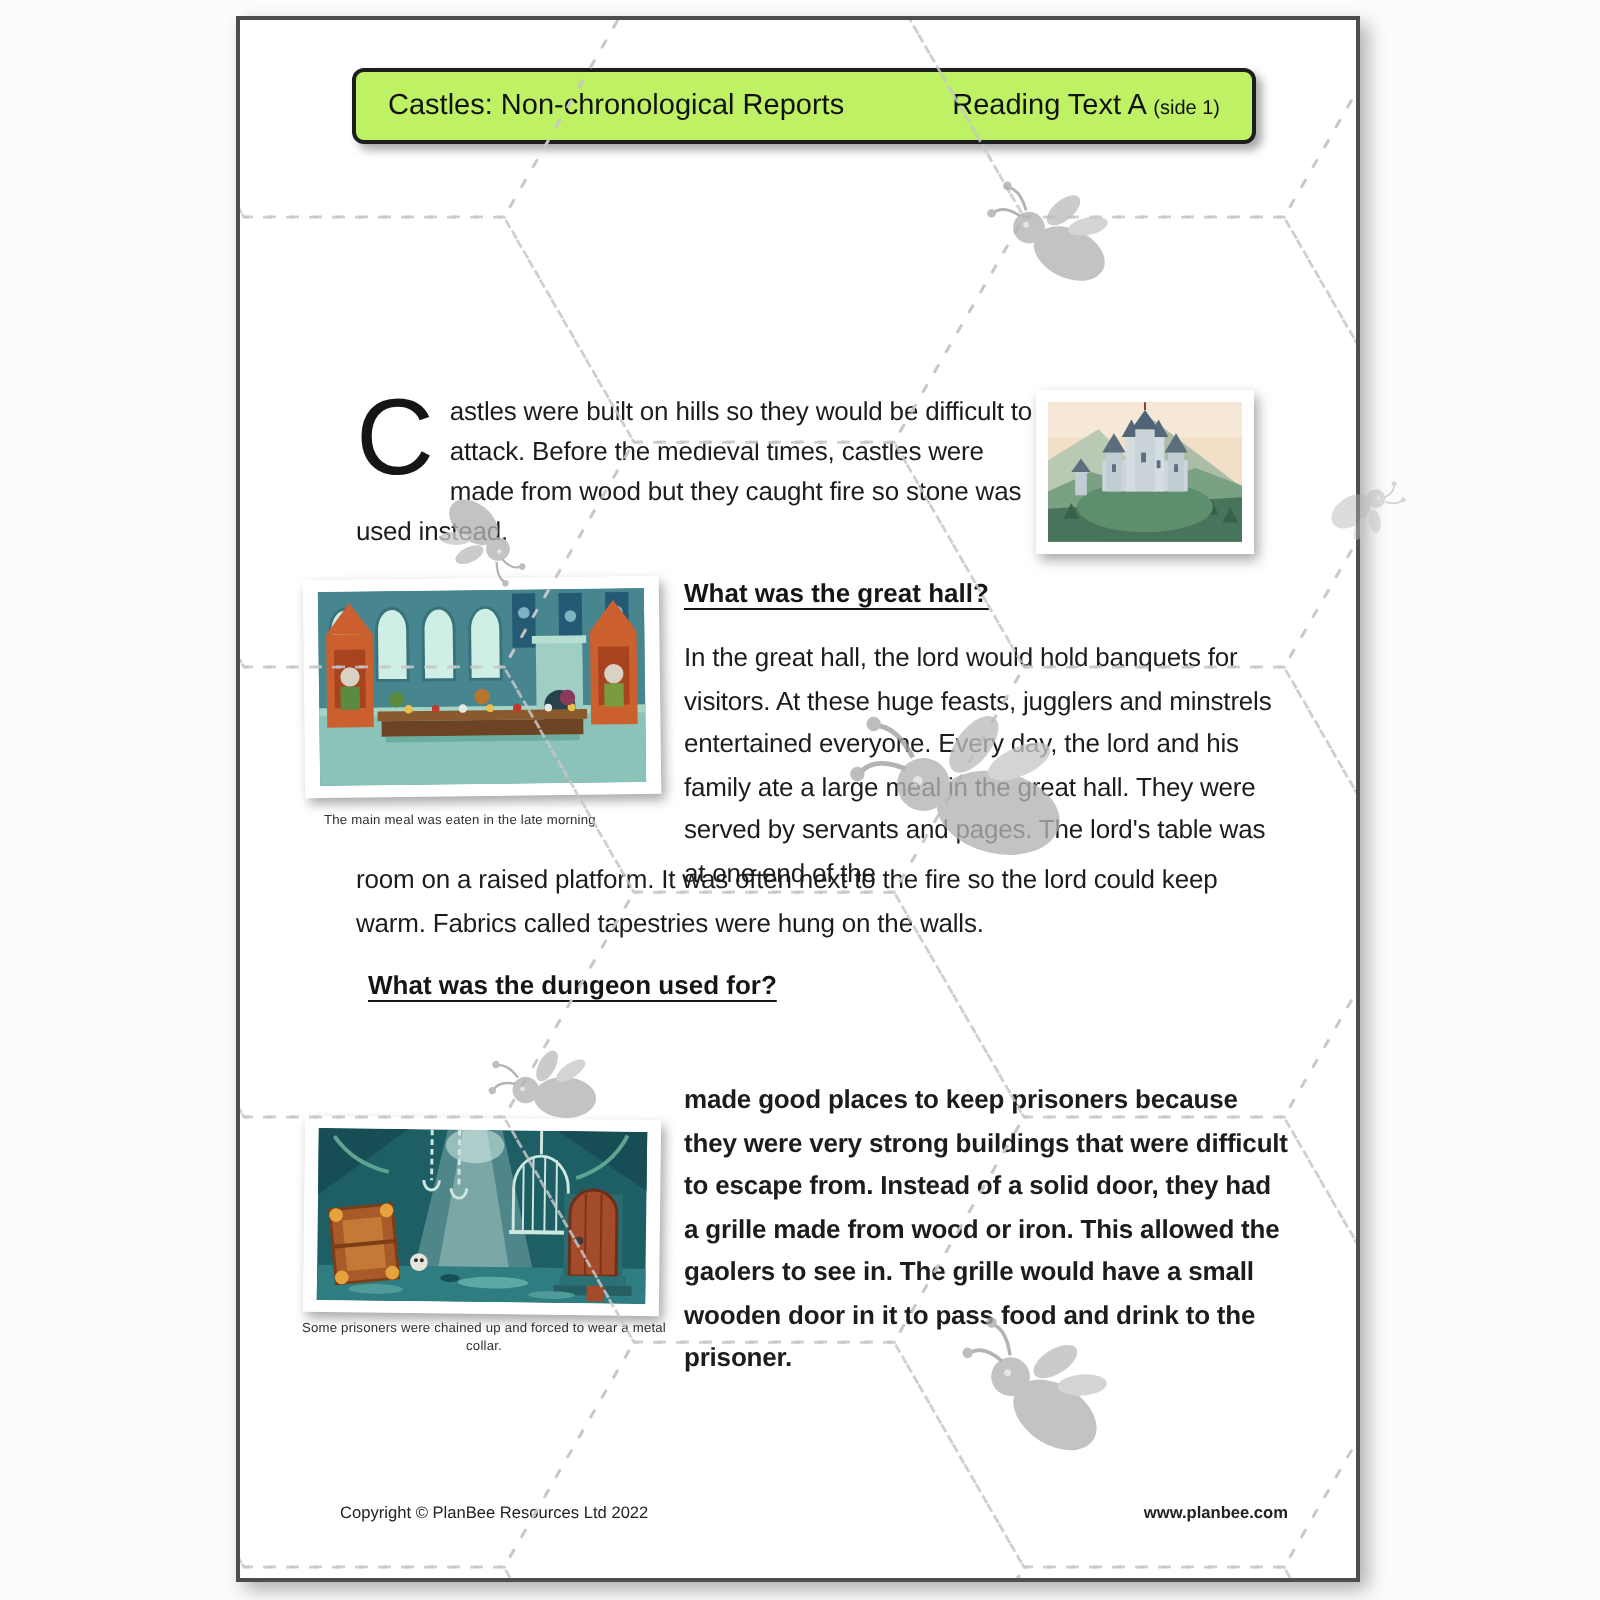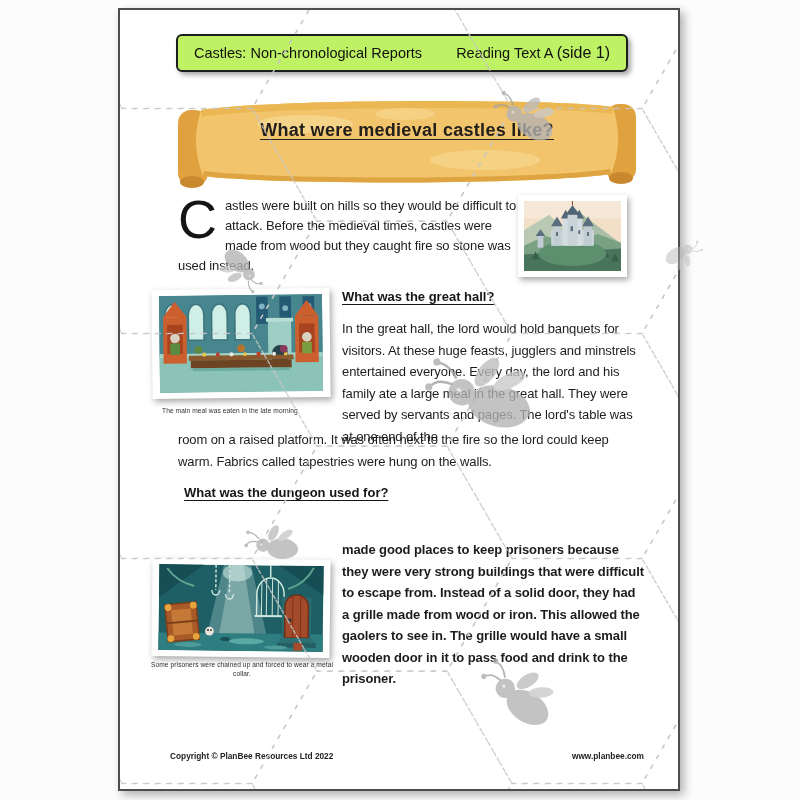--- a/index.html
+++ b/index.html
@@ -6,21 +6,21 @@
     font-family:"Liberation Sans","DejaVu Sans",sans-serif;}
   .page{position:absolute;left:118px;top:8px;width:558px;height:779px;background:#ffffff;
     border:2px solid #4d4d4d;box-shadow:4px 4px 9px rgba(0,0,0,.3);}
   .abs{position:absolute;}
   
   .header-box{left:56px;top:24px;width:452px;height:38px;background:#bef264;border:2px solid #1d1d1d;
     border-radius:6px;box-shadow:3px 3px 5px rgba(0,0,0,.35);display:flex;align-items:center;
     justify-content:space-between;padding:0 16px;box-sizing:border-box;z-index:2;}
   .header-box .h-left{font-size:14.5px;color:#111;}
   .header-box .h-right{font-size:14.5px;color:#111;}
-  .header-box .h-side{font-size:16px;}
+  .header-box .h-side{font-size:10px;}
   
   .banner{left:55px;top:80px;width:464px;height:104px;z-index:2;}
   .banner-title{position:absolute;left:0;top:30px;width:100%;text-align:center;font-size:18px;
     font-weight:bold;color:#23201c;text-decoration:underline;text-underline-offset:3px;
     letter-spacing:.3px;}
   
   .body-text{font-size:13px;line-height:21.5px;color:#1c1c1c;letter-spacing:-.1px;z-index:2;}
   .intro{left:58px;top:186px;width:348px;line-height:20px;}
   .dropcap{float:left;font-size:54px;line-height:42px;padding:2px 8px 0 0;color:#151515;}
   .sec-heading{font-size:13px;font-weight:bold;color:#151515;text-decoration:underline;
@@ -34,21 +34,21 @@
   
   .photo{background:#fff;padding:6px;box-shadow:2px 3px 6px rgba(0,0,0,.35);z-index:2;}
   .photo svg{display:block;}
   .castle-photo{left:398px;top:185px;}
   .gh-photo{left:32px;top:279px;transform:rotate(-.7deg);}
   .dg-photo{left:32px;top:549px;transform:rotate(.7deg);}
   .caption{font-size:6.6px;color:#2e2e2e;z-index:2;letter-spacing:.1px;}
   .gh-caption{left:42px;top:397px;}
   .dg-caption{left:30px;top:650px;width:184px;text-align:center;line-height:9px;}
   
-  .footer-left{left:50px;top:741px;font-size:8.3px;font-weight:bold;color:#222;z-index:2;}
+  .footer-left{left:50px;top:741px;font-size:8.3px;font-weight:normal;color:#222;z-index:2;}
   .footer-right{right:34px;top:741px;font-size:8.3px;font-weight:bold;color:#222;z-index:2;}
   
   .wm{z-index:5;pointer-events:none;}
   .hex-layer{left:0;top:0;width:558px;height:779px;}
   .hex-layer path{fill:none;stroke:#c7c7c7;stroke-width:1.4;stroke-dasharray:4.5 7;opacity:.85;}
   .bee{opacity:.78;}
 </style>
 </head>
 <body>
 
@@ -69,35 +69,20 @@
 </svg>
 
 <div class="page">
 
   <div class="abs header-box">
     <span class="h-left">Castles: Non-chronological Reports</span>
     <span class="h-right"><span>Reading Text A</span>
       <span class="h-side">(side 1)</span></span>
   </div>
 
-  <div class="abs banner">
-    <svg width="464" height="104" viewBox="0 0 464 104">
-      <rect x="3" y="20" width="30" height="76" rx="13" fill="#e0a23e"></rect>
-      <ellipse cx="17" cy="92" rx="12" ry="6" fill="#c9882e"></ellipse>
-      <rect x="431" y="14" width="30" height="78" rx="13" fill="#e0a23e"></rect>
-      <ellipse cx="446" cy="88" rx="12" ry="6" fill="#c9882e"></ellipse>
-      <path d="M26,20 C90,9 374,8 438,17 C445,40 445,62 436,84 C360,95 100,95 28,86 C19,62 19,42 26,20 Z" fill="#f2c56d"></path>
-      <path d="M26,20 C90,9 374,8 438,17 L437,24 C370,15 95,16 27,27 Z" fill="#eab753"></path>
-      <path d="M28,86 C100,95 360,95 436,84 L435,79 C360,90 100,90 29,81 Z" fill="#dda441"></path>
-      <ellipse cx="130" cy="34" rx="48" ry="9" fill="#f7d995" opacity=".7"></ellipse>
-      <ellipse cx="310" cy="70" rx="55" ry="10" fill="#f7d995" opacity=".6"></ellipse>
-      <ellipse cx="230" cy="24" rx="30" ry="6" fill="#f7d995" opacity=".6"></ellipse>
-    </svg>
-    <div class="banner-title">What were medieval castles like?</div>
-  </div>
 
   <div class="abs body-text intro">
     <span class="dropcap">C</span><span>astles were built on hills so they would be difficult to attack. Before the medieval times, castles were made from wood but they caught fire so stone was used instead.</span>
   </div>
 
   <div class="abs photo castle-photo">
     <svg width="97" height="70" viewBox="0 0 100 72">
       <rect width="100" height="72" fill="#f1dfc8"></rect>
       <rect width="100" height="18" fill="#f5e8d6"></rect>
       <polygon points="50,6 100,44 100,72 28,72" fill="#aabda7"></polygon>

